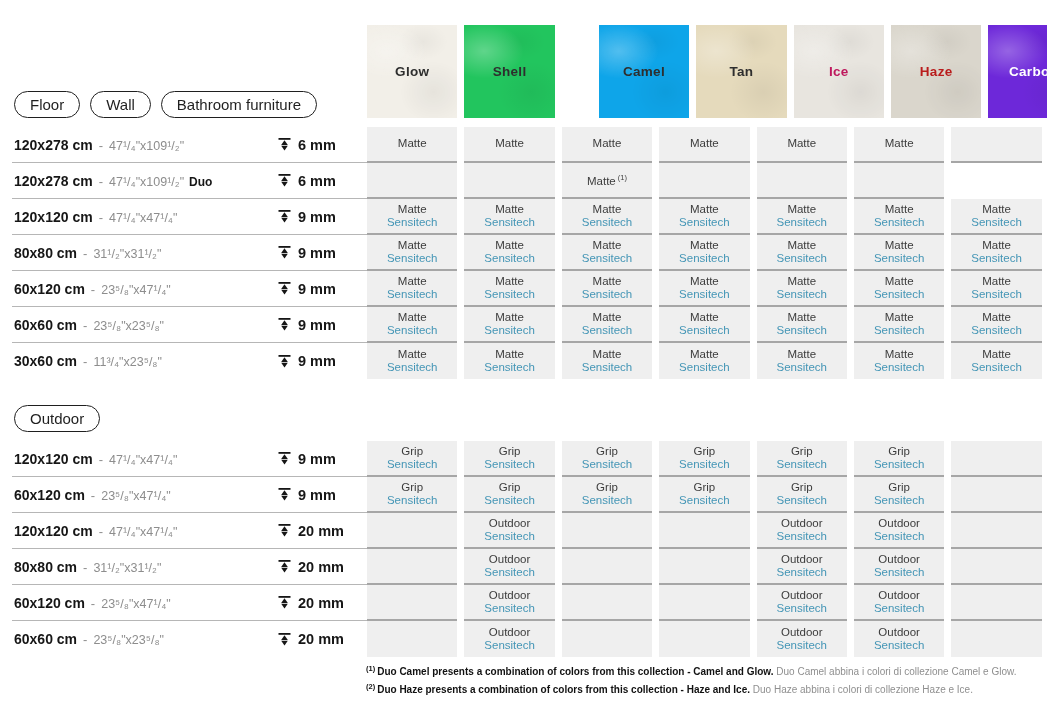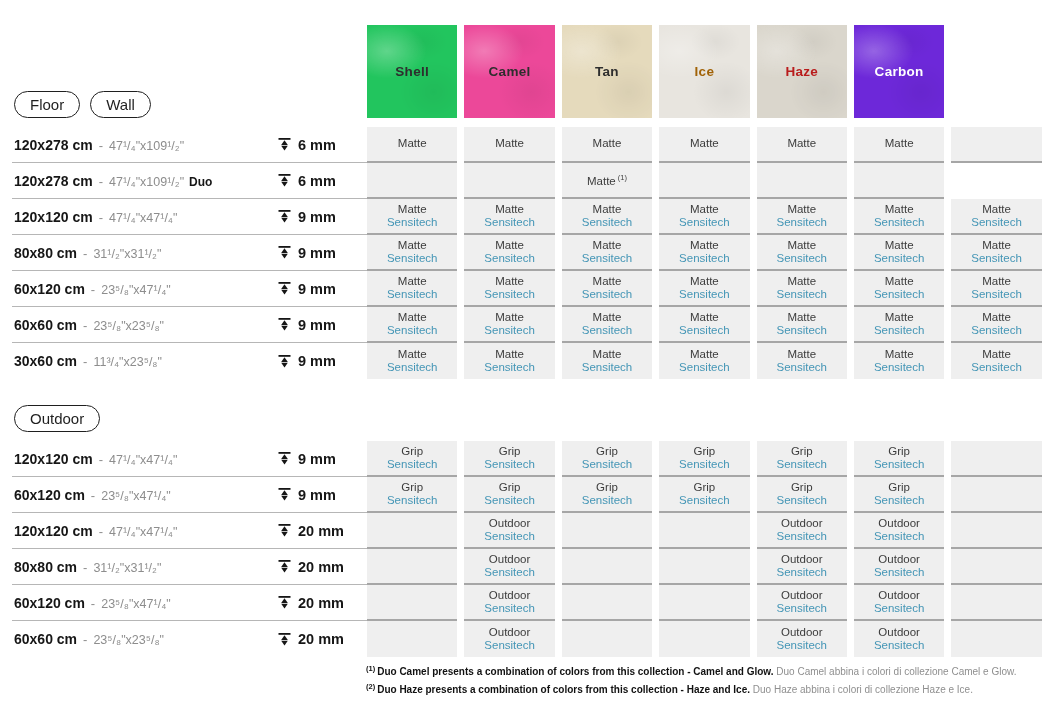--- a/index.html
+++ b/index.html
@@ -63,43 +63,47 @@
   
   .footnotes{position:absolute;left:366px;top:662px;font-size:10px;line-height:14.5px;white-space:nowrap}
   .fnline sup{font-weight:700;font-size:7.5px;margin-right:2px;color:#111}
   .fnline .en{font-weight:700;color:#111}
   .fnline .it{font-weight:400;color:#8f8f8f}
 </style>
 </head>
 <body>
 
 <div class="swatch-row">
+  <div class="swatch" style="background-color: rgb(242, 239, 232); color: rgb(46, 46, 46);">
+      <span class="swlabel">Glow</span>
+    </div>
   <div class="swatch" style="background-color: #22c55e; color: rgb(46, 46, 46);">
       <span class="swlabel">Shell</span>
     </div>
-  <div class="swatch" style="background-color: #ec4899; color: rgb(46, 46, 46);">
+  <div class="swatch" style="background-color: #0ea5e9; color: rgb(46, 46, 46); margin-left: 37px;">
       <span class="swlabel">Camel</span>
     </div>
   <div class="swatch" style="background-color: rgb(229, 218, 188); color: rgb(46, 46, 46);">
       <span class="swlabel">Tan</span>
     </div>
-  <div class="swatch" style="background-color: rgb(232, 229, 223); color: #a16207;">
+  <div class="swatch" style="background-color: rgb(232, 229, 223); color: #be185d;">
       <span class="swlabel">Ice</span>
     </div>
   <div class="swatch" style="background-color: rgb(218, 214, 204); color: #b91c1c;">
       <span class="swlabel">Haze</span>
     </div>
   <div class="swatch" style="background-color: #6d28d9; color: rgb(255, 255, 255);">
       <span class="swlabel">Carbon</span>
     </div>
 </div>
 
 <div class="pills" id="floor-pills">
   <div class="pill">Floor</div>
   <div class="pill">Wall</div>
+  <div class="pill">Bathroom furniture</div>
 </div>
 
 <div class="section" id="floor-section">
 
   <div class="row">
     <div class="labelwrap">
       <div class="sizecell">
         <span class="size">120x278 cm</span>
           <span class="dash">-</span>
           <span class="inches">47¹/₄"x109¹/₂"</span>

